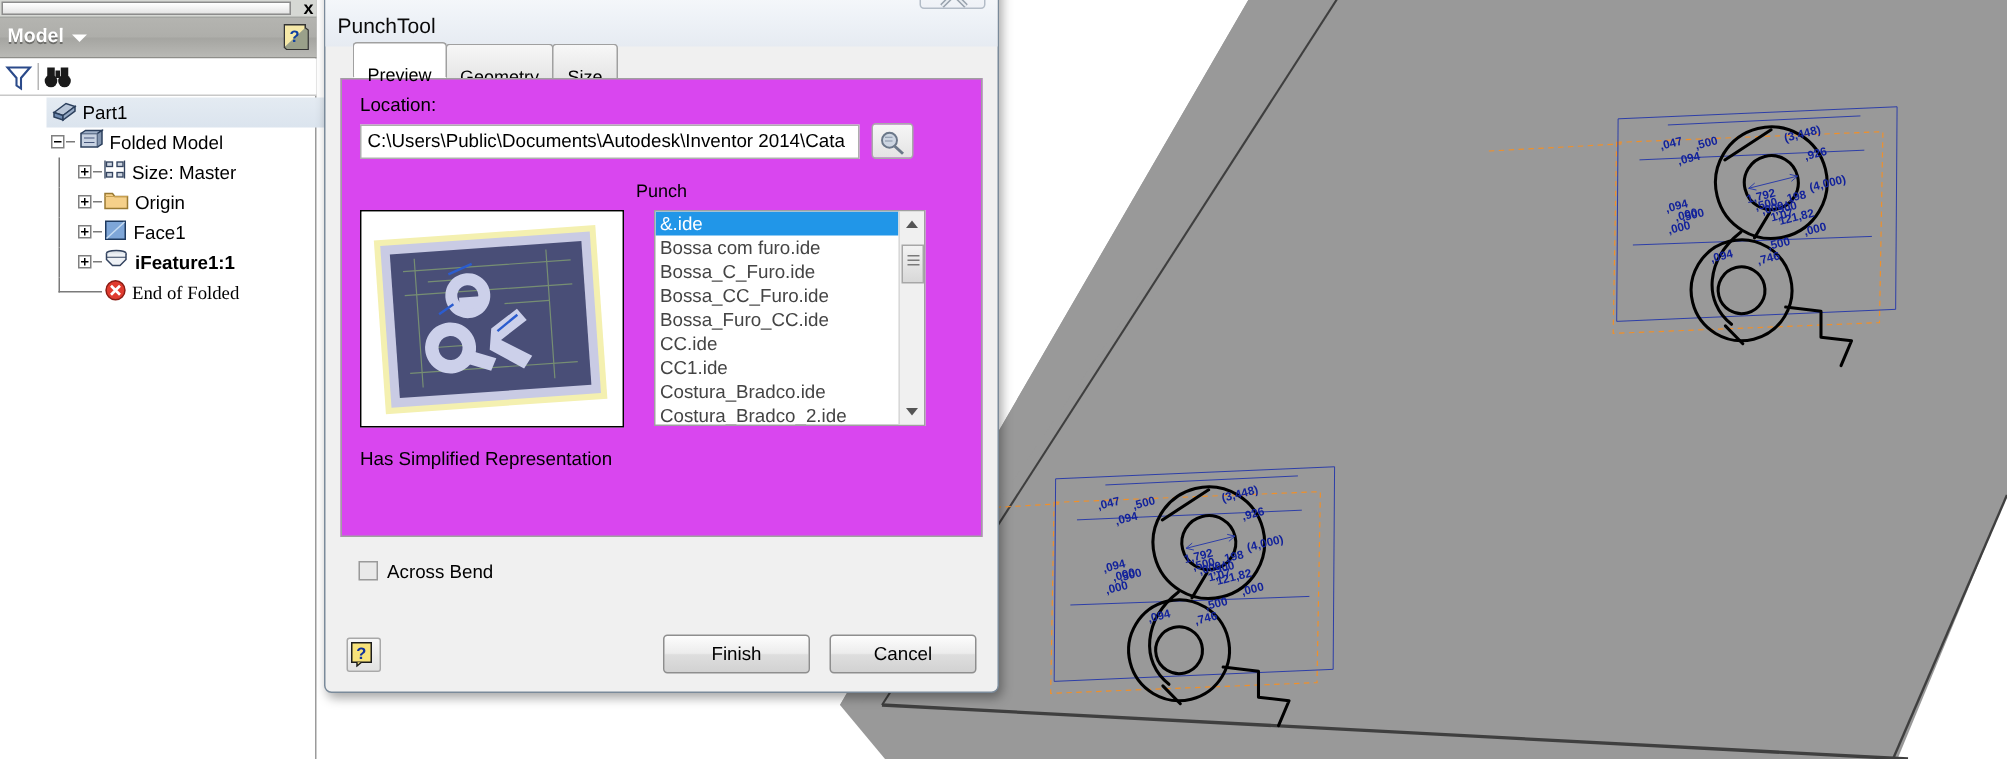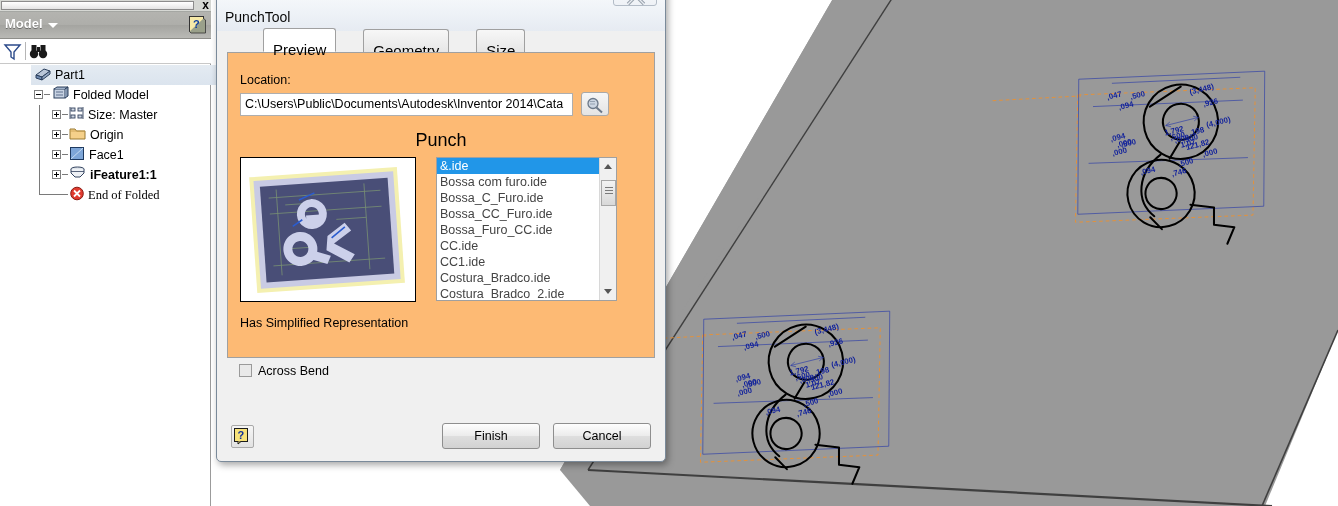--- a/index.html
+++ b/index.html
@@ -139,53 +139,53 @@
 
   #dialog-body { position: relative; padding: 0 10px; }
 
   
   #tabstrip {
     position: relative; height: 21px; margin-left: 8px;
     display: flex; align-items: flex-end;
   }
   .tab {
     position: relative; height: 20px; padding: 11px 9px;
-    line-height: 20px; font-size: 15px;
+    line-height: 20px; font-size: 12px;
     background: linear-gradient(to bottom,#f7f7f7 0%,#e6e6e6 100%);
     border: 1px solid #a0a0a0; border-bottom: none;
     border-top-left-radius: 3px; border-top-right-radius: 3px;
-    margin-right: -1px; cursor: pointer; color: #000; margin-left: 28px;
+    margin-right: -1px; cursor: pointer; color: #000;
   }
   .tab.active {
     background: #ffffff; height: 21px; z-index: 3;
     border-bottom: 1px solid #ffffff;
   }
   #tabpanel {
     position: relative; margin: 0 0 0 0;
-    background: #fdba74;
+    background: #d946ef;
     border: 1px solid #a0a0a0;
     height: 306px;
-    padding: 20px 12px;
+    padding: 10px 12px;
   }
   #loc-label { font-size: 12.5px; margin-bottom: 5px; }
   #loc-row { display: flex; align-items: center; }
   #loc-input {
     width: 333px; height: 23px;
     border: 1px solid #aeaeae; background: #fff;
     font-family: "Liberation Sans", sans-serif;
     font-size: 12.5px; color: #000;
     padding: 0 4px;
   }
   #loc-browse {
     margin-left: 8px; width: 28px; height: 24px;
     background: linear-gradient(to bottom,#f6f6f6 0%,#e4e4e4 100%);
     border: 1px solid #a9a9a9; border-radius: 3px;
     position: relative; cursor: pointer;
   }
-  #punch-label { text-align: center; margin: 14px 0 6px 0; font-size: 18px; }
+  #punch-label { text-align: center; margin: 14px 0 6px 0; font-size: 12px; }
   #preview-row { display: flex; align-items: flex-start; }
   #preview-box {
     width: 176px; height: 145px;
     border: 1px solid #000; background: #ffffff;
     position: relative; overflow: hidden; flex: 0 0 auto;
   }
   #punch-listbox {
     margin-left: 20px; width: 181px; height: 144px;
     border: 1px solid #a0a0a0; background: #fff;
     position: relative; overflow: hidden; flex: 0 0 auto;
@@ -224,21 +224,21 @@
     border: 1px solid #a7a7a7; cursor: pointer;
   }
   #sb-thumb::before {
     content: ""; position: absolute; left: 3px; top: 9px;
     width: 8px; height: 1px; background: #7a7a7a;
     box-shadow: 0 3px 0 #7a7a7a, 0 -3px 0 #7a7a7a;
   }
   #simplified-text { margin-top: 14px; font-size: 12.5px; }
 
   #across-bend-row {
-    position: relative; margin: 6px 0 0 12px;
+    position: relative; margin: 16px 0 0 12px;
     display: flex; align-items: flex-start;
   }
   #across-bend-cb {
     width: 13px; height: 13px;
     background: #e9e9e9; border: 1px solid #9a9a9a;
     margin-right: 6px; cursor: pointer;
   }
   #across-bend-label { font-size: 12.5px; }
 
   #dialog-footer {

